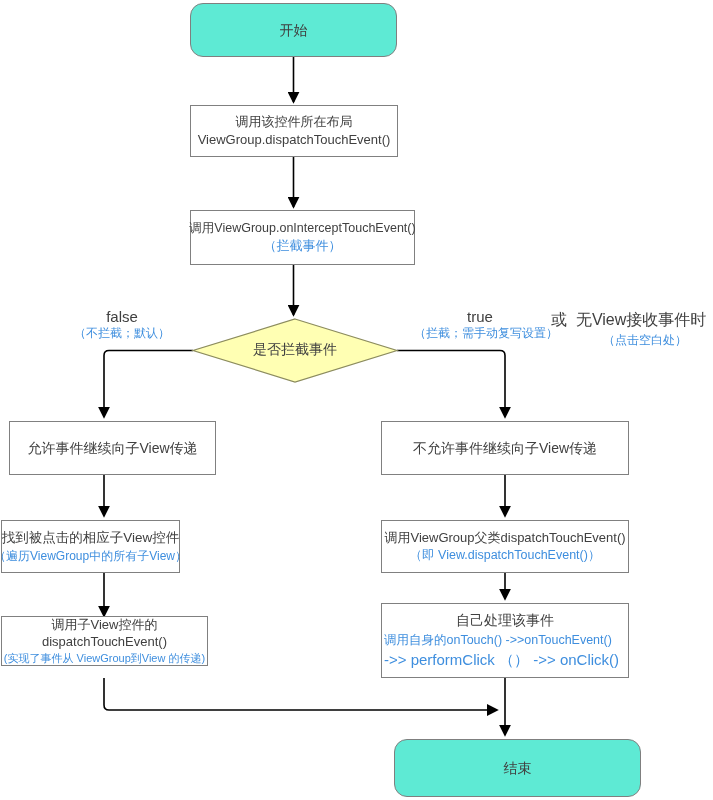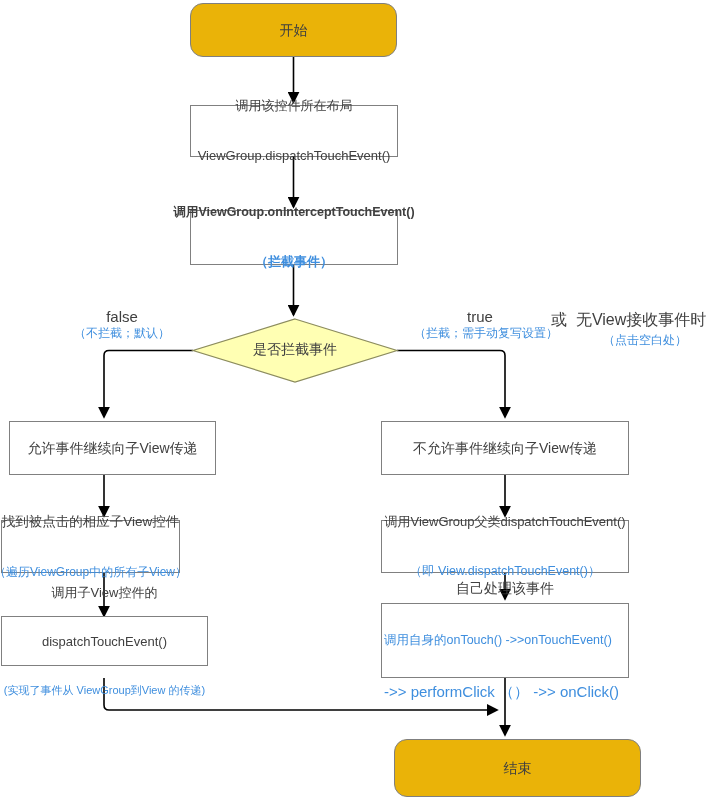--- a/index.html
+++ b/index.html
@@ -14,30 +14,29 @@
   #wires{position:absolute;left:0;top:0;width:713px;height:800px;}
   .node{
     position:absolute;
     display:flex;flex-direction:column;
     align-items:center;justify-content:center;
     text-align:center;
     box-sizing:border-box;
     line-height:1.35;
   }
   .terminal{
-    background:#eab308;
+    background:#5eead4;
     border:1px solid #7f7f7f;
     border-radius:13px;
     font-size:14px;
   }
   .box{
     background:#ffffff;
     border:1px solid #808080;
     font-size:13.5px;
-    gap:32px;
   }
   .note{color:#3e8ede;}
   .tiny{font-size:11px;white-space:nowrap;}
   .decision-label{
     position:absolute;
     font-size:14px;
     text-align:center;
   }
   .branch{position:absolute;text-align:center;}
   .branch .big{font-size:15px;color:#404040;}
@@ -74,21 +73,21 @@
 
   <div class="node terminal" style="left:190px;top:3px;width:207px;height:54px;">
     <span>开始</span>
   </div>
 
   <div class="node box" style="left:190px;top:105px;width:208px;height:52px;font-size:13px;">
     <span class="nowrap">调用该控件所在布局</span>
     <span class="nowrap">ViewGroup.dispatchTouchEvent()</span>
   </div>
 
-  <div class="node box" style="left:190px;top:210px;width:208px;height:55px;font-size:12.5px;font-weight:bold;">
+  <div class="node box" style="left:190px;top:210px;width:225px;height:55px;font-size:12.5px;">
     <span class="nowrap">调用ViewGroup.onInterceptTouchEvent()</span>
     <span class="note nowrap" style="font-size:13px;">（拦截事件）</span>
   </div>
 
   <div class="decision-label" style="left:225px;top:341px;width:140px;">是否拦截事件</div>
 
   <div class="branch" style="left:58px;top:308px;width:128px;">
     <div class="big">false</div>
     <div class="note">（不拦截；默认）</div>
   </div>

